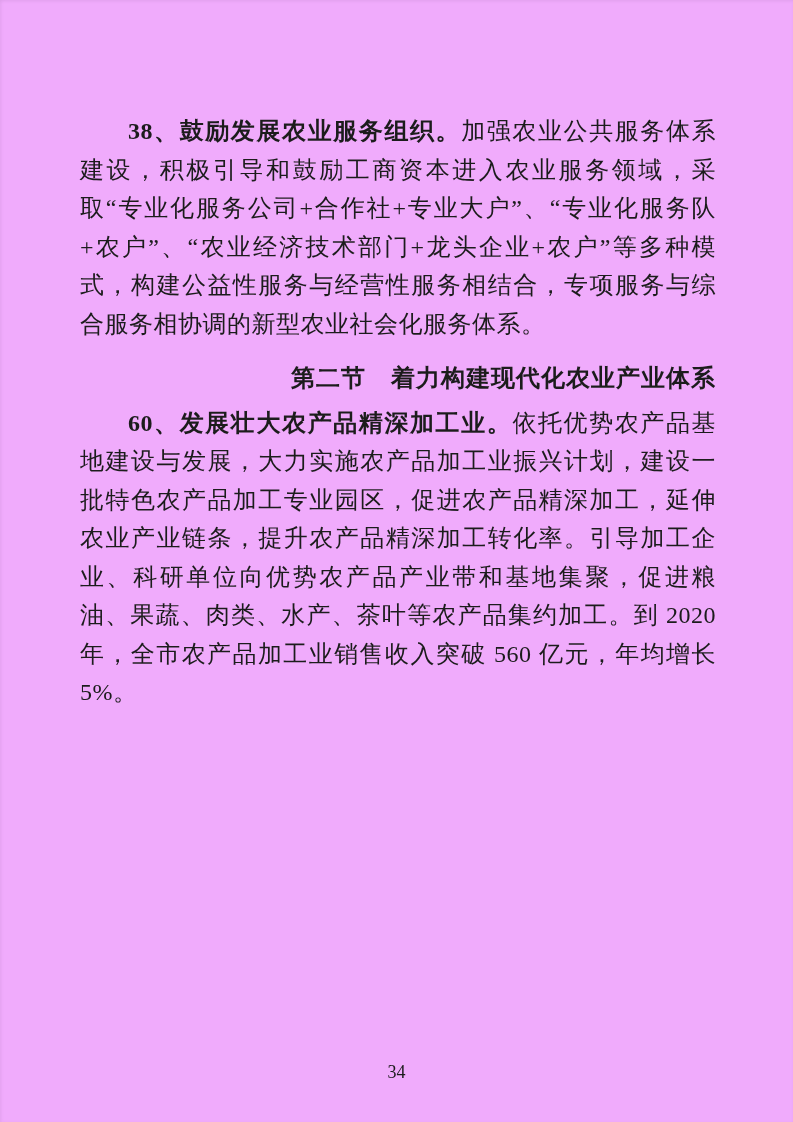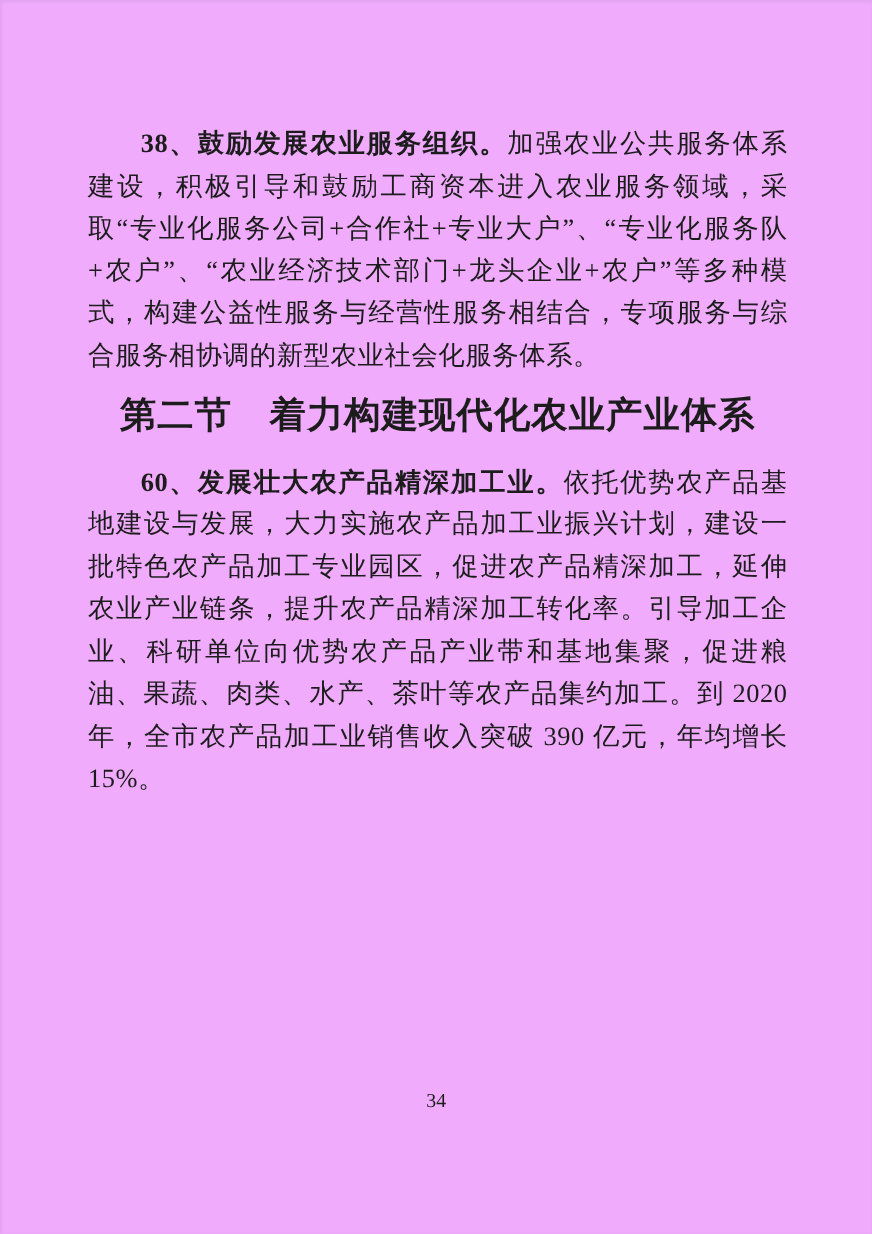--- a/index.html
+++ b/index.html
@@ -28,49 +28,49 @@
     font-size: 24px;
     line-height: 38.5px;
     text-align: justify;
     text-indent: 2em;
     letter-spacing: 0.5px;
   }
   .para .lead {
     font-weight: 700;
   }
   .heading {
-    margin: 16px 0 22px 0;
-    font-size: 33px;
+    margin: 16px 0 6px 0;
+    font-size: 24px;
     line-height: 38.5px;
     font-weight: 700;
-    text-align: center;
+    text-align: right;
     letter-spacing: 1px;
   }
   .footer {
     position: absolute;
     left: 0;
-    top: 988px;
+    top: 1060px;
     width: 100%;
     text-align: center;
     font-size: 18px;
     line-height: 24px;
     color: #1c1c1c;
   }
 </style>
 </head>
 <body>
 
 <div class="page">
   <div class="content">
 
     <p class="para"><span class="lead">38、鼓励发展农业服务组织。</span><span>加强农业公共服务体系建设，积极引导和鼓励工商资本进入农业服务领域，采取“专业化服务公司+合作社+专业大户”、“专业化服务队+农户”、“农业经济技术部门+龙头企业+农户”等多种模式，构建公益性服务与经营性服务相结合，专项服务与综合服务相协调的新型农业社会化服务体系。</span></p>
 
     <h2 class="heading">第二节　着力构建现代化农业产业体系</h2>
 
 
-    <p class="para"><span class="lead">60、发展壮大农产品精深加工业。</span><span>依托优势农产品基地建设与发展，大力实施农产品加工业振兴计划，建设一批特色农产品加工专业园区，促进农产品精深加工，延伸农业产业链条，提升农产品精深加工转化率。引导加工企业、科研单位向优势农产品产业带和基地集聚，促进粮油、果蔬、肉类、水产、茶叶等农产品集约加工。到 2020 年，全市农产品加工业销售收入突破 390 亿元，年均增长 15%。</span></p>
+    <p class="para"><span class="lead">60、发展壮大农产品精深加工业。</span><span>依托优势农产品基地建设与发展，大力实施农产品加工业振兴计划，建设一批特色农产品加工专业园区，促进农产品精深加工，延伸农业产业链条，提升农产品精深加工转化率。引导加工企业、科研单位向优势农产品产业带和基地集聚，促进粮油、果蔬、肉类、水产、茶叶等农产品集约加工。到 2020 年，全市农产品加工业销售收入突破 560 亿元，年均增长 5%。</span></p>
 
   </div>
 
   <div class="footer">
     <span>34</span>
   </div>
 </div>
 
 </body></html>

